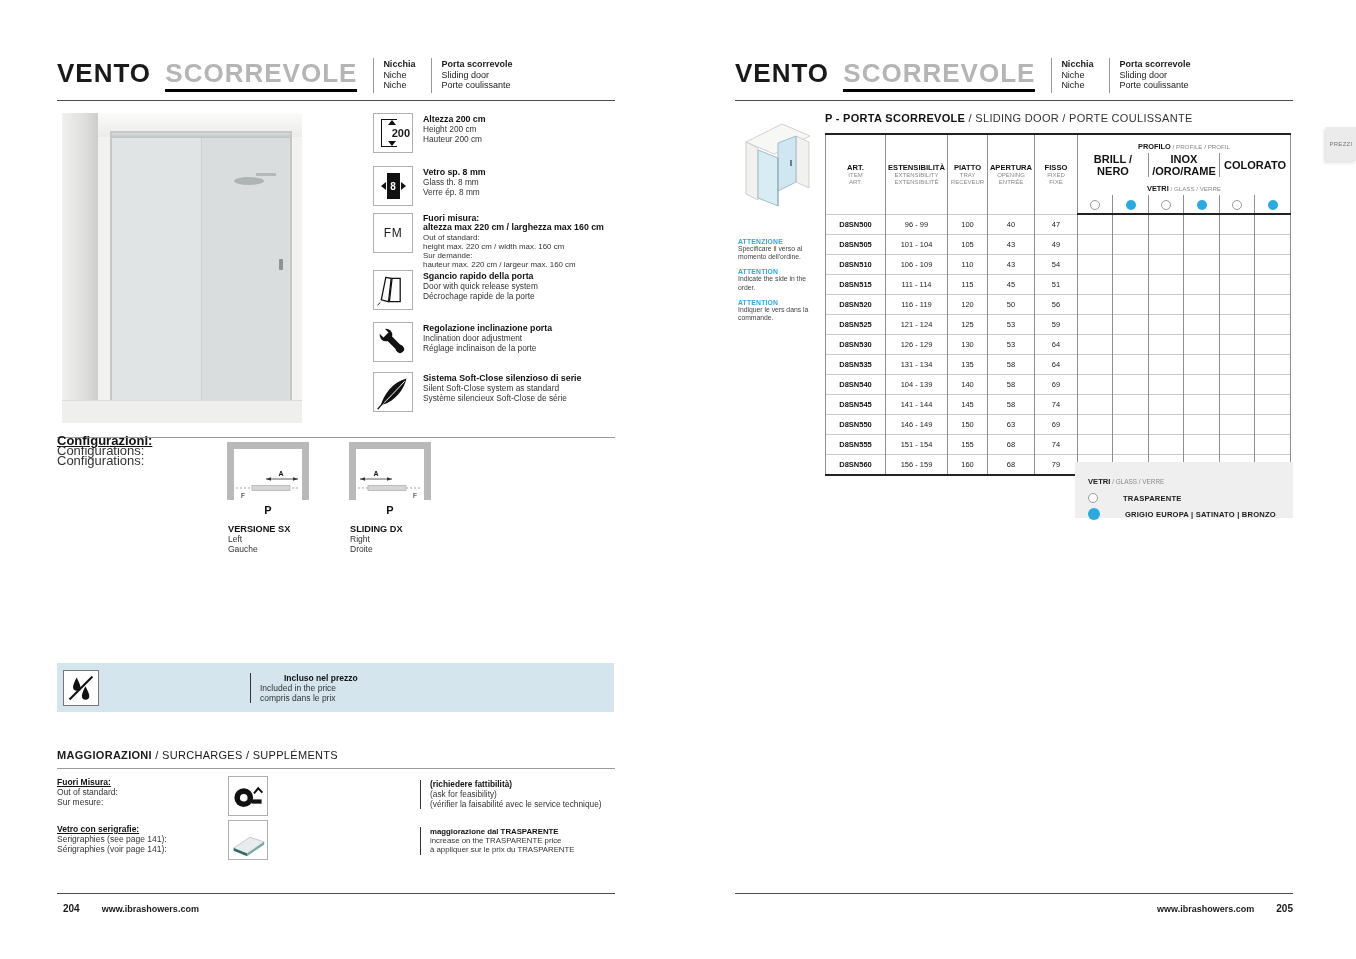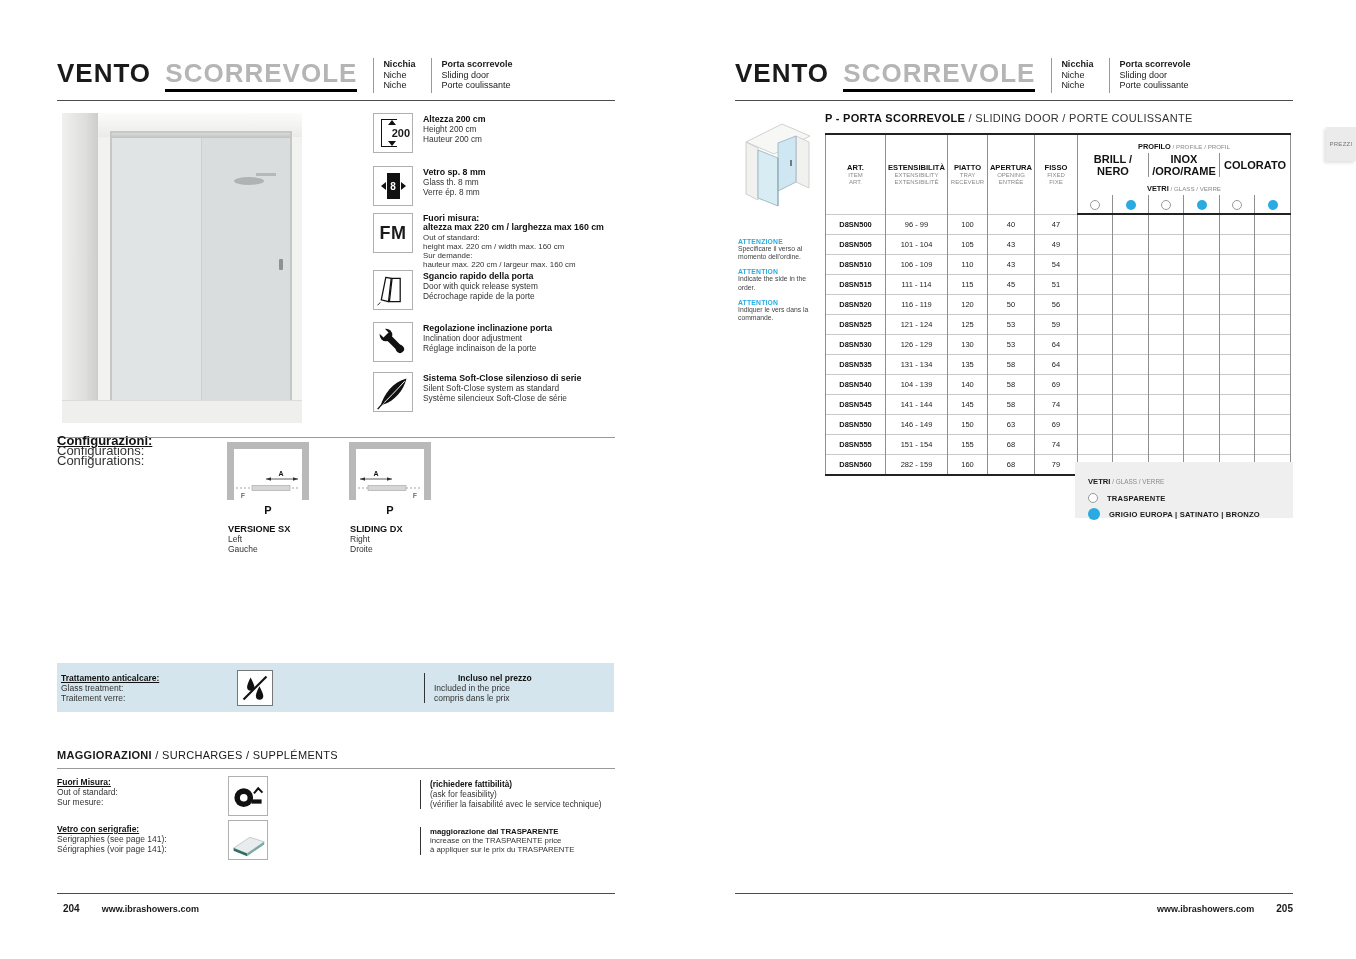--- a/index.html
+++ b/index.html
@@ -39,21 +39,21 @@
   .ico-200{position:relative;width:100%;height:100%;display:flex;align-items:center;justify-content:flex-end;}
   .ico-200::before{content:"";position:absolute;left:7px;top:5px;bottom:5px;width:15px;border:1.5px solid #111;border-right:none;}
   .ico-200 .num{position:relative;background:#fff;font-weight:bold;font-size:11px;padding:0 2px;z-index:1;}
   .tri{position:absolute;left:14px;width:0;height:0;border-left:4px solid transparent;border-right:4px solid transparent;}
   .tri.up{top:6px;border-bottom:5px solid #111;}
   .tri.down{bottom:6px;border-top:5px solid #111;}
   .ico-8{display:flex;align-items:center;justify-content:center;}
   .ico-8 .lt{width:0;height:0;border-top:4px solid transparent;border-bottom:4px solid transparent;border-left:5px solid #111;transform:scaleX(-1);}
   .ico-8 .rt{width:0;height:0;border-top:4px solid transparent;border-bottom:4px solid transparent;border-left:5px solid #111;}
   .ico-8 .blk{width:13px;height:26px;background:#111;color:#fff;font-weight:bold;font-size:10px;display:flex;align-items:center;justify-content:center;margin:0 1px;}
-  .ico-fm{font-weight:bold;font-size:18px;letter-spacing:0.5px;}
+  .ico-fm{font-weight:normal;font-size:12px;letter-spacing:0.5px;}
 
   
   .cfg-label{position:absolute;left:57px;top:436px;font-size:13px;line-height:10px;color:#333;}
   .cfg-label .fb{font-weight:bold;text-decoration:underline;color:#111;}
   .verblock{position:absolute;width:110px;font-size:8.5px;line-height:10px;color:#333;}
   .verblock .vt{font-weight:bold;font-size:9.2px;color:#111;}
 
   
   .band{position:absolute;left:57px;top:663px;width:557px;height:49px;background:#d4e5ed;display:flex;align-items:center;box-sizing:border-box;}
   .band-label{width:170px;padding-left:4px;font-size:8.5px;line-height:10px;color:#333;}
@@ -98,21 +98,21 @@
   .ptable tbody td{border-top:1px solid #c9c9c9;font-size:7.5px;height:19px;color:#222;}
   .ptable tbody td.art{font-weight:bold;color:#111;}
   .circ{display:inline-block;width:10px;height:10px;border-radius:50%;box-sizing:border-box;vertical-align:middle;}
   .circ.open{border:1.3px solid #9a9a9a;background:#fff;}
   .circ.fill{background:#29abe2;}
 
   
   .legend{position:absolute;left:1075px;top:462px;width:218px;height:56px;background:#efefef;box-sizing:border-box;padding:8px 0 0 13px;}
   .legend .lt .fb{font-weight:bold;font-size:7.6px;}
   .legend .lt .rest{font-size:6.4px;color:#8a8a8a;}
-  .lgrow{display:flex;align-items:center;gap:9px;margin-top:5px;}
+  .lgrow{display:flex;align-items:center;gap:25px;margin-top:5px;}
   .lgrow .ll{font-weight:bold;font-size:7.6px;letter-spacing:0.2px;}
 
   
   .prezzi{position:absolute;left:1326px;top:127px;width:30px;height:34px;background:#ebebeb;
     box-shadow:-2px 2px 3px rgba(0,0,0,0.12);display:flex;align-items:center;justify-content:center;
     font-size:6px;color:#777;letter-spacing:0.3px;}
 </style>
 </head>
 <body>
 
@@ -290,25 +290,20 @@
       <div>Left</div>
       <div>Gauche</div>
     </div>
     <div class="verblock" style="left:350px;top:524px;">
       <div class="vt">SLIDING DX</div>
       <div>Right</div>
       <div>Droite</div>
     </div>
 
     <div class="band">
-      <div class="band-label">
-        <div class="fb">Trattamento anticalcare:</div>
-        <div>Glass treatment:</div>
-        <div>Traitement verre:</div>
-      </div>
       <div class="band-ico">
         <svg width="30" height="30" viewBox="0 0 34 34">
           <path d="M12 5 C9.5 10 8 13.5 8 16 A4.2 4.2 0 0 0 16.4 16 C16.4 13.5 14.5 10 12 5 Z" fill="#111"></path>
           <path d="M22 15 C19.5 20 18 23.5 18 26 A4.2 4.2 0 0 0 26.4 26 C26.4 23.5 24.5 20 22 15 Z" fill="#111"></path>
           <line x1="4" y1="30" x2="30" y2="4" stroke="#111" stroke-width="2.4"></line>
         </svg>
       </div>
       <div class="band-note">
         <div class="fb">Incluso nel prezzo</div>
         <div>Included in the price</div>
@@ -630,21 +625,21 @@
             <td>74</td>
             <td></td>
             <td></td>
             <td></td>
             <td></td>
             <td></td>
             <td></td>
           </tr>
         <tr>
             <td class="art">D8SN560</td>
-            <td>282 - 159</td>
+            <td>156 - 159</td>
             <td>160</td>
             <td>68</td>
             <td>79</td>
             <td></td>
             <td></td>
             <td></td>
             <td></td>
             <td></td>
             <td></td>
           </tr>

